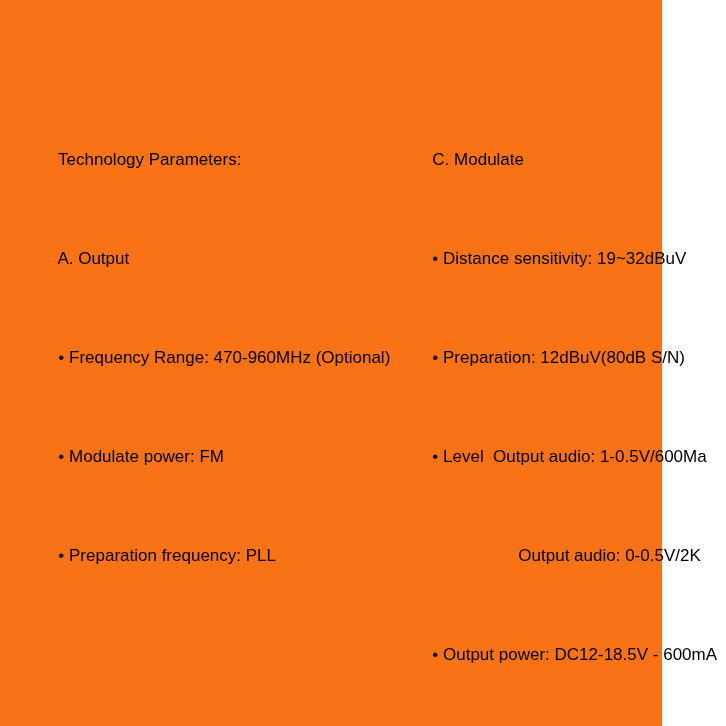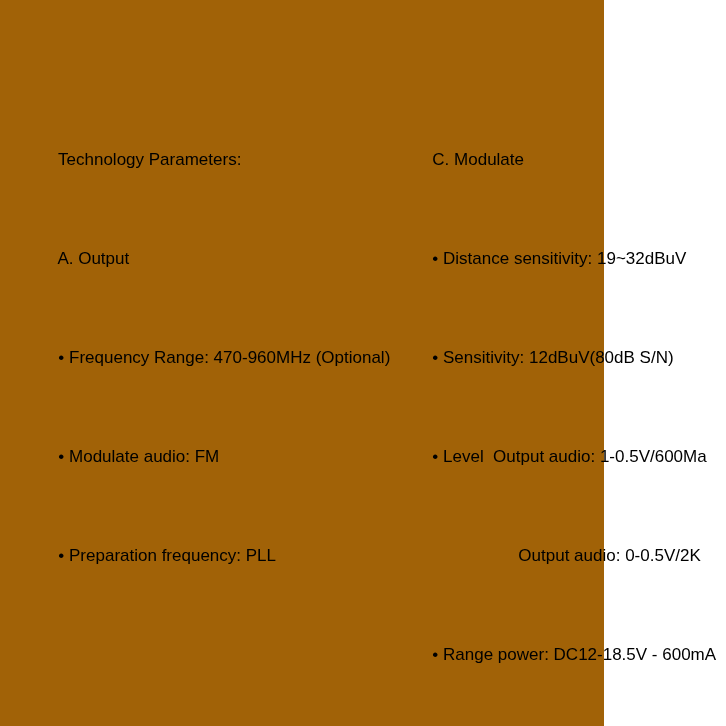--- a/index.html
+++ b/index.html
@@ -3,21 +3,21 @@
 <meta charset="utf-8">
 <style>
   html, body { margin: 0; padding: 0; }
   body {
     width: 726px; height: 726px;
     background: #ffffff;
     font-family: "Liberation Sans", sans-serif;
     color: #000000;
     overflow: hidden;
   }
-  .sheet { position: relative; width: 604px; height: 726px; background: #a16207; }
+  .sheet { position: relative; width: 662px; height: 726px; background: #f97316; }
   .col { position: absolute; top: 110px; font-size: 17px; }
   .col-left  { left: 30px;  width: 372px; }
   .col-right { left: 404px; width: 310px; }
   .line { line-height: 33px; white-space: pre; }
   .title, .heading { font-size: 17px; }
   .indent-audio { padding-left: 86px; }
   .wm-line { line-height: 29px; padding-left: 42px; }
 </style>
 </head>
 <body>
@@ -28,49 +28,49 @@
     <div class="line title">
       <span>Technology Parameters:</span>
     </div>
     <div class="line heading">
       <span>A. Output</span>
     </div>
     <div class="line">
       <span>• Frequency Range: 470-960MHz (Optional)</span>
     </div>
     <div class="line">
-      <span>• Modulate audio: FM</span>
+      <span>• Modulate power: FM</span>
     </div>
     <div class="line">
       <span>• Preparation frequency: PLL</span>
     </div>
     <div class="line">
       
     </div>
 
   </div>
 
   <div class="col col-right">
     <div class="line heading">
       <span>C. Modulate</span>
     </div>
     <div class="line">
       <span>• Distance sensitivity: 19~32dBuV</span>
     </div>
     <div class="line">
-      <span>• Sensitivity: 12dBuV(80dB S/N)</span>
+      <span>• Preparation: 12dBuV(80dB S/N)</span>
     </div>
     <div class="line">
       <span>• Level  Output audio: 1-0.5V/600Ma</span>
     </div>
     <div class="line indent-audio">
       <span>Output audio: 0-0.5V/2K</span>
     </div>
     <div class="line">
-      <span>• Range power: DC12-18.5V - 600mA</span>
+      <span>• Output power: DC12-18.5V - 600mA</span>
     </div>
     <div class="line wm-line">
       
     </div>
 
   </div>
 
 </div>
 
 </body></html>

